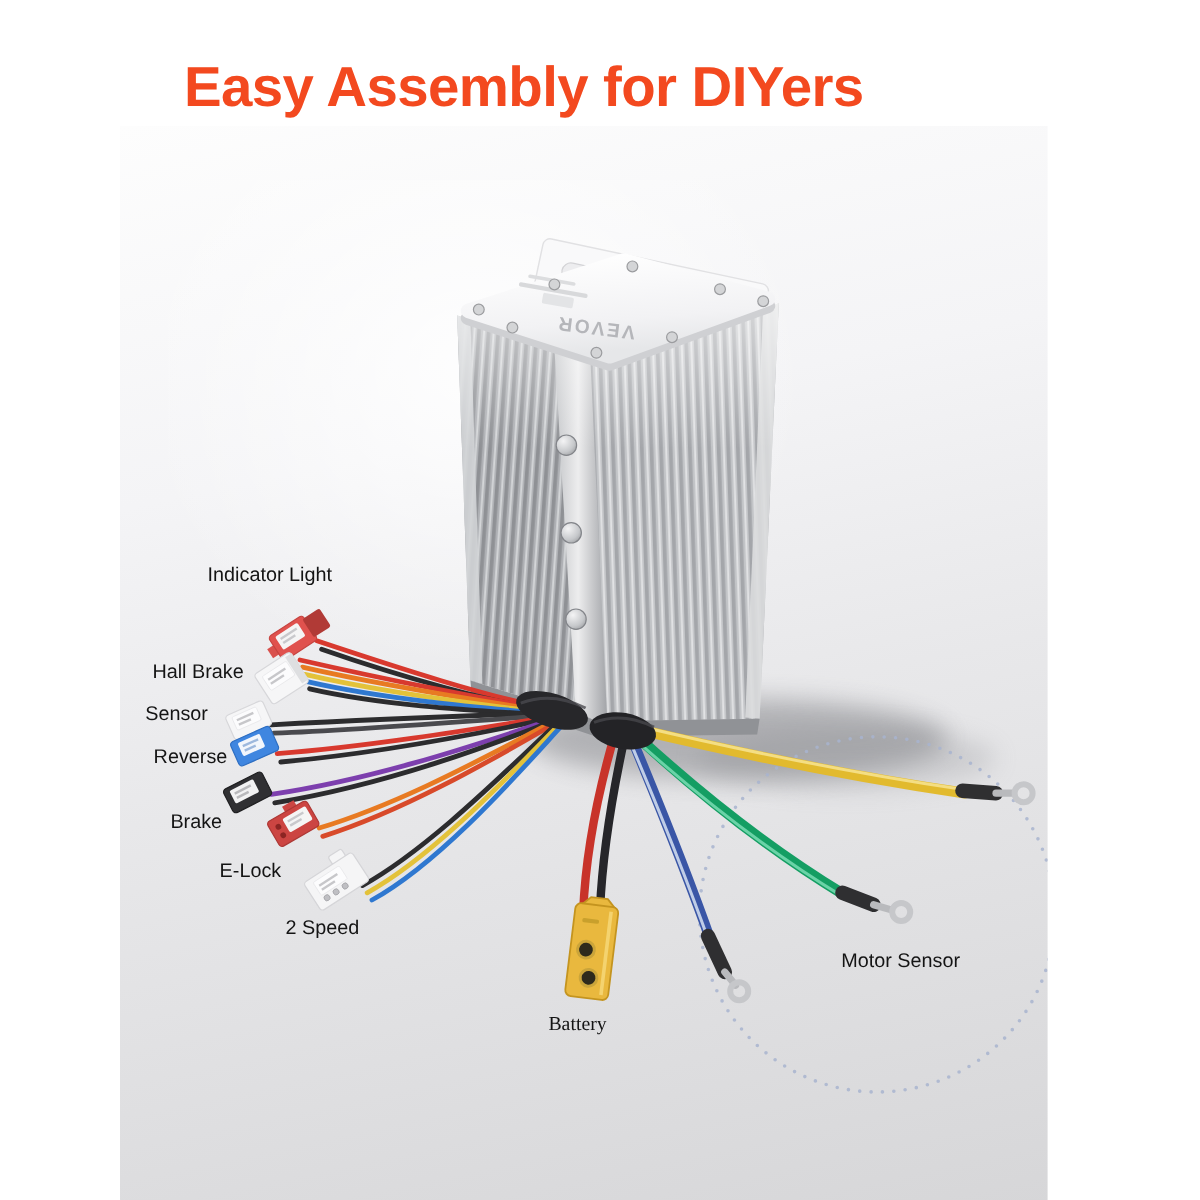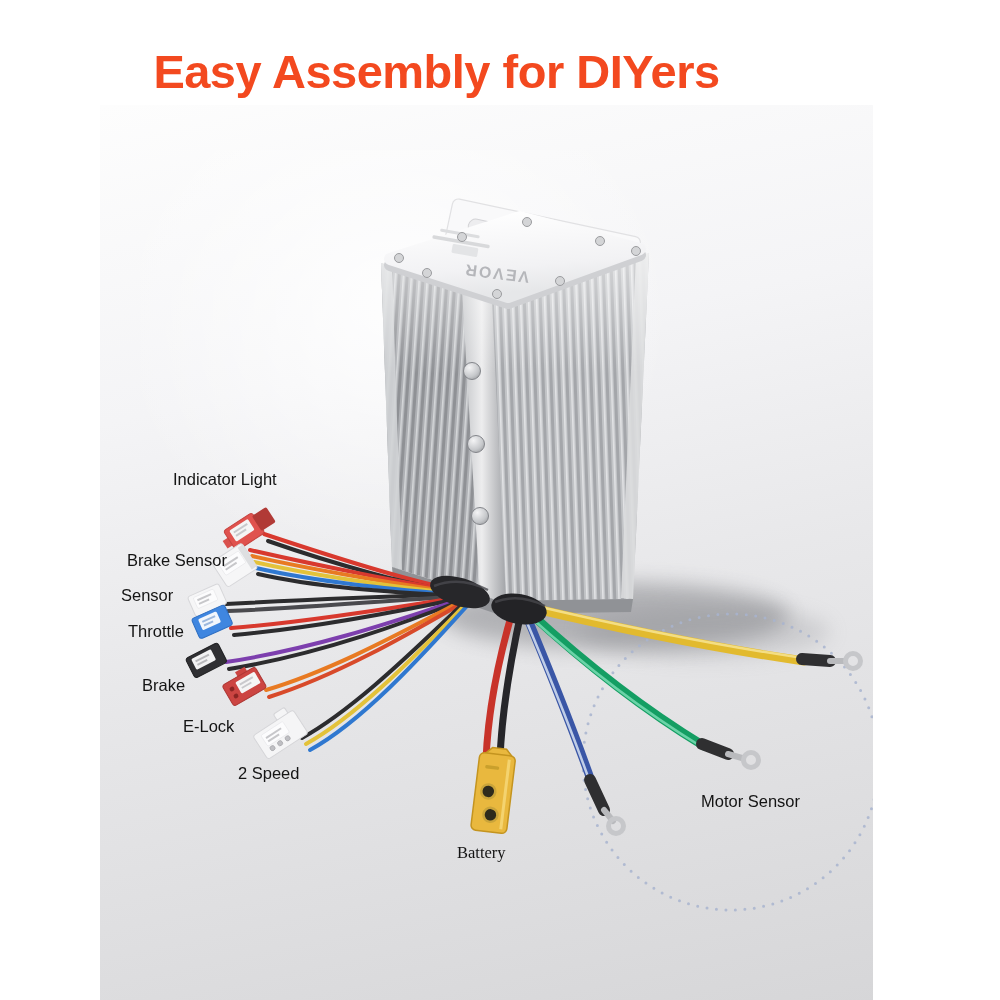--- a/index.html
+++ b/index.html
@@ -228,21 +228,21 @@
       <circle cx="-17" cy="7" r="2.5" fill="#bfbfc3" stroke="#a6a6aa" stroke-width="0.7"></circle>
       <circle cx="-8" cy="7" r="2.5" fill="#bfbfc3" stroke="#a6a6aa" stroke-width="0.7"></circle>
       <circle cx="1" cy="7" r="2.5" fill="#bfbfc3" stroke="#a6a6aa" stroke-width="0.7"></circle>
       <rect x="-20" y="-10" width="26" height="13" rx="1.5" fill="#fcfcfd" stroke="#e6e6e8" stroke-width="0.6"></rect>
       <rect x="-17" y="-6" width="18" height="2" fill="#c7c7ca"></rect>
         <rect x="-17" y="-2" width="13" height="2" fill="#c7c7ca"></rect>
     </g>
   </svg>
 
   <div class="lbl lbl-0">Indicator Light</div>
-  <div class="lbl lbl-1">Brake Sensor</div>
+  <div class="lbl lbl-1">Hall Brake</div>
   <div class="lbl lbl-2">Sensor</div>
-  <div class="lbl lbl-3">Throttle</div>
+  <div class="lbl lbl-3">Reverse</div>
   <div class="lbl lbl-4">Brake</div>
   <div class="lbl lbl-5">E-Lock</div>
   <div class="lbl lbl-6">2 Speed</div>
   <div class="lbl lbl-7">Battery</div>
   <div class="lbl lbl-8">Motor Sensor</div>
 </div>
 
 </body></html>

